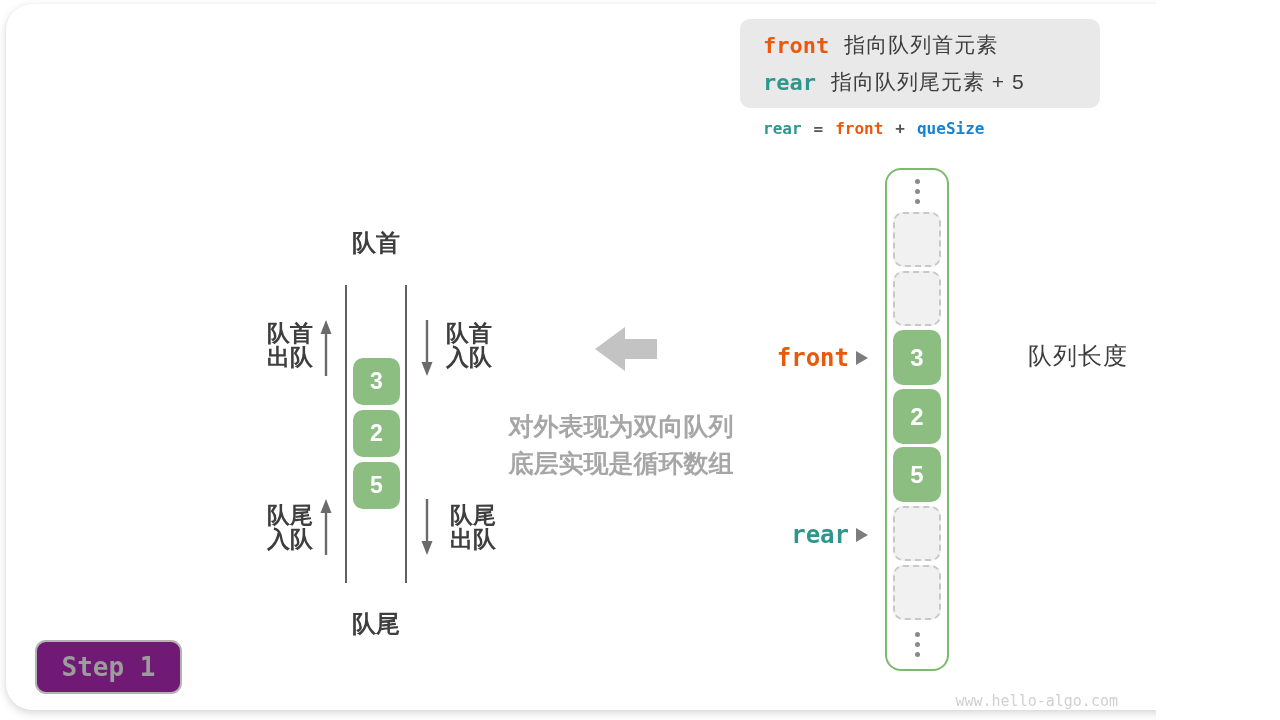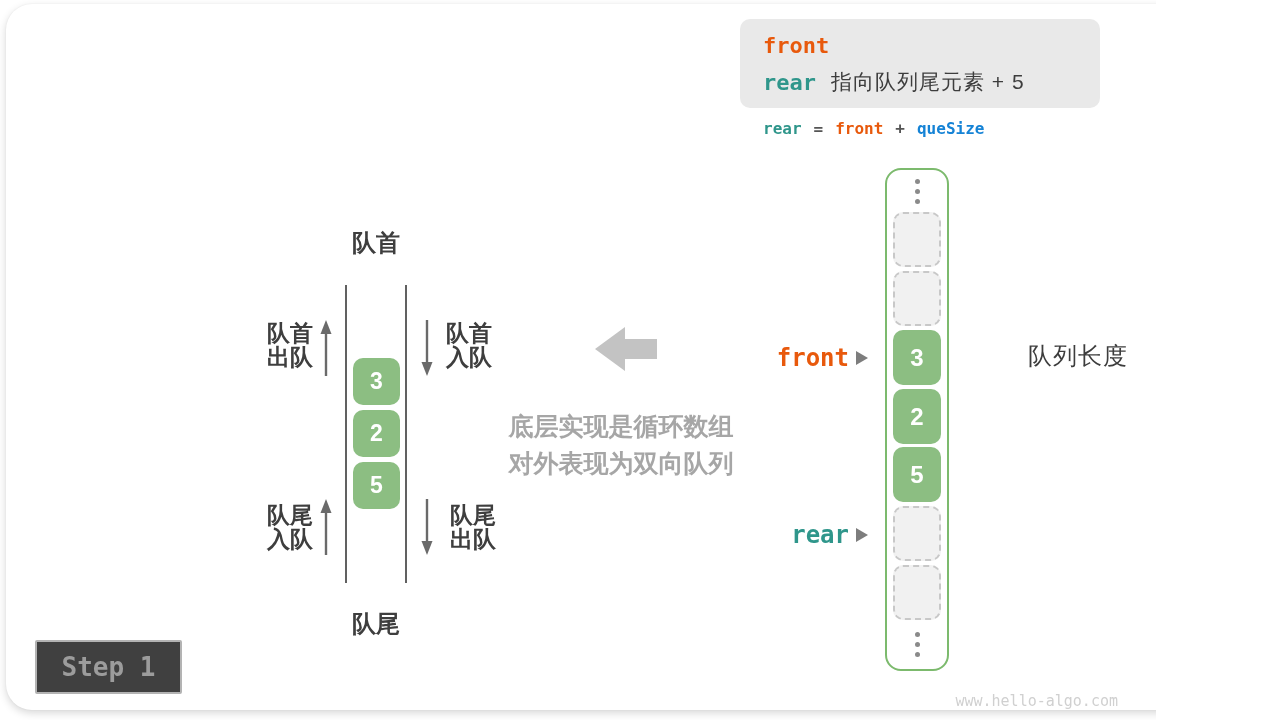--- a/index.html
+++ b/index.html
@@ -48,36 +48,37 @@
   .pointer-row .pname { font-family:"DejaVu Sans Mono","Liberation Mono",monospace; font-size:24px; font-weight:bold; }
   .tri { width:0; height:0; border-left:12px solid #7d7d7d; border-top:7px solid transparent; border-bottom:7px solid transparent; }
 
   
   .qlen-label { left:1028px; top:340px; font-size:24px; color:#3d3d3d; letter-spacing:1px; }
   .qlen-value { left:1028px; top:377px; white-space:nowrap; font-family:"DejaVu Sans Mono","Liberation Mono",monospace; }
   .qlen-value .var { font-size:24px; font-weight:bold; }
   .qlen-value .eq  { font-size:22px; color:#444; margin-left:15px; }
 
   
-  .step { left:35px; top:640px; width:147px; height:54px; background:#404040; border:2px solid #b3b3b3;
-          border-radius:2px; display:flex; align-items:center; justify-content:center;
+  .step { left:35px; top:640px; width:147px; height:54px; background:#701a75; border:2px solid #b3b3b3;
+          border-radius:11px; display:flex; align-items:center; justify-content:center;
           font-family:"DejaVu Sans Mono","Liberation Mono",monospace; font-size:26px; font-weight:bold; color:#9c9c9c; }
 
   .watermark { right:38px; top:692px; font-family:"DejaVu Sans Mono","Liberation Mono",monospace;
                font-size:15px; color:#d0d0d0; }
 </style>
 </head>
 <body>
 
 <div id="stage">
   <div class="card"></div>
 
   <div class="abs legend">
     <div class="row">
       <span class="mono term" style="color:#e8590c">front</span>
+      <span class="desc">指向队列首元素</span>
     </div>
     <div class="row">
       <span class="mono term" style="color:#2f968b">rear</span>
       <span class="desc">指向队列尾元素 + 5</span>
     </div>
   </div>
 
   <div class="abs formula">
     <span style="color:#2f968b">rear</span><span class="op">=</span><span style="color:#e8590c">front</span><span class="op">+</span><span style="color:#1583d6">queSize</span>
   </div>
@@ -115,22 +116,22 @@
 入队</div>
   <div class="abs dir-label" style="left:450px; top:503px;">队尾
 出队</div>
 
   <div class="abs cn-label" style="left:330px; top:608px; width:92px;">队尾</div>
 
   <svg class="abs" style="left:595px; top:325px;" width="62" height="48">
     <polygon points="0,24 30,2 30,14 62,14 62,34 30,34 30,46" fill="#c3c3c3"></polygon>
   </svg>
   <div class="abs note">
+    <div>对外表现为双向队列</div>
     <div>底层实现是循环数组</div>
-    <div>对外表现为双向队列</div>
   </div>
 
   <div class="abs array-frame"></div>
 
   <div class="abs dots" style="top:179px;">
     <div class="dot"></div>
       <div class="dot"></div>
       <div class="dot"></div>
   </div>
 

